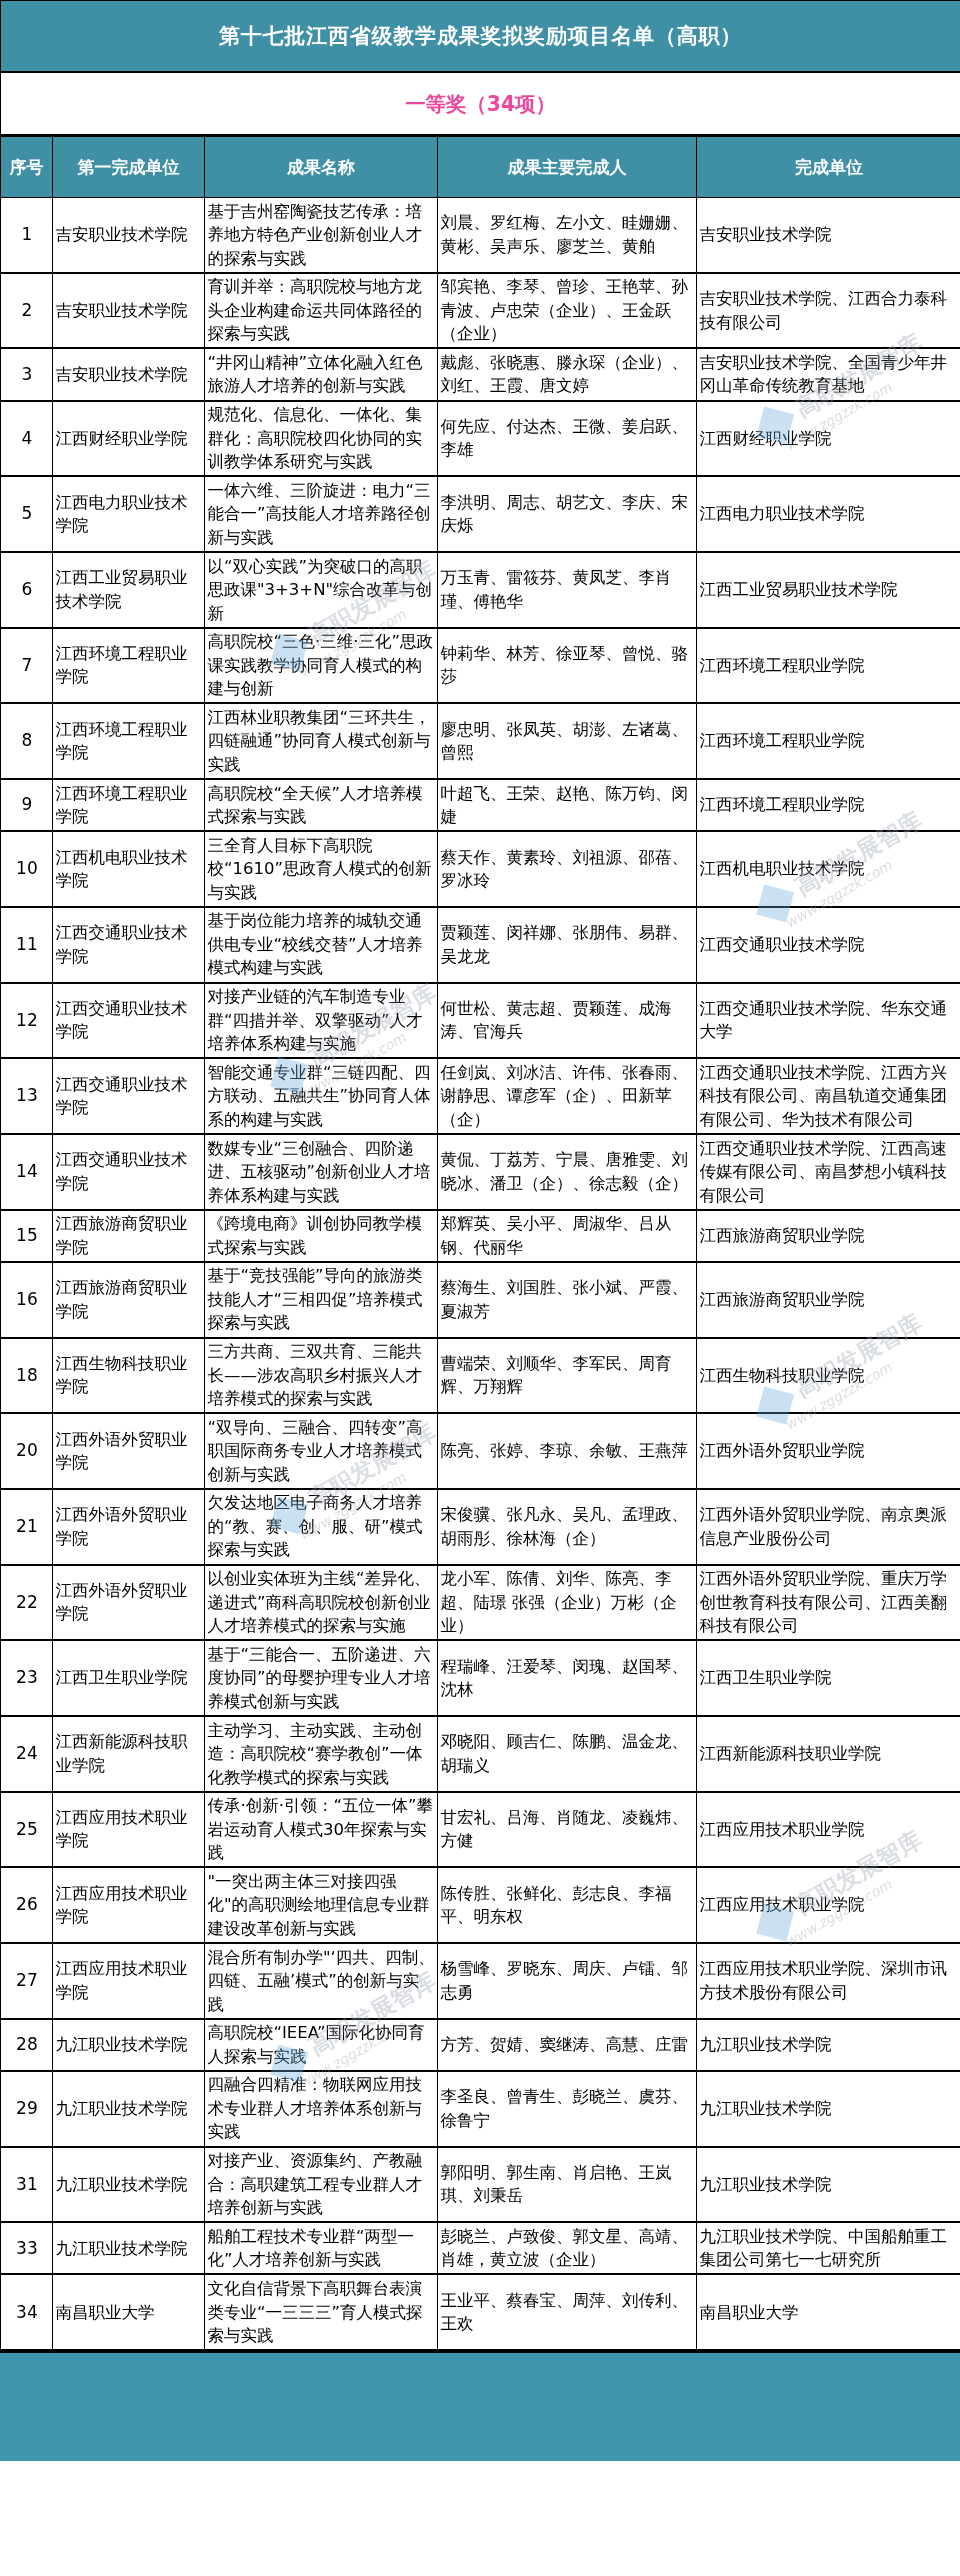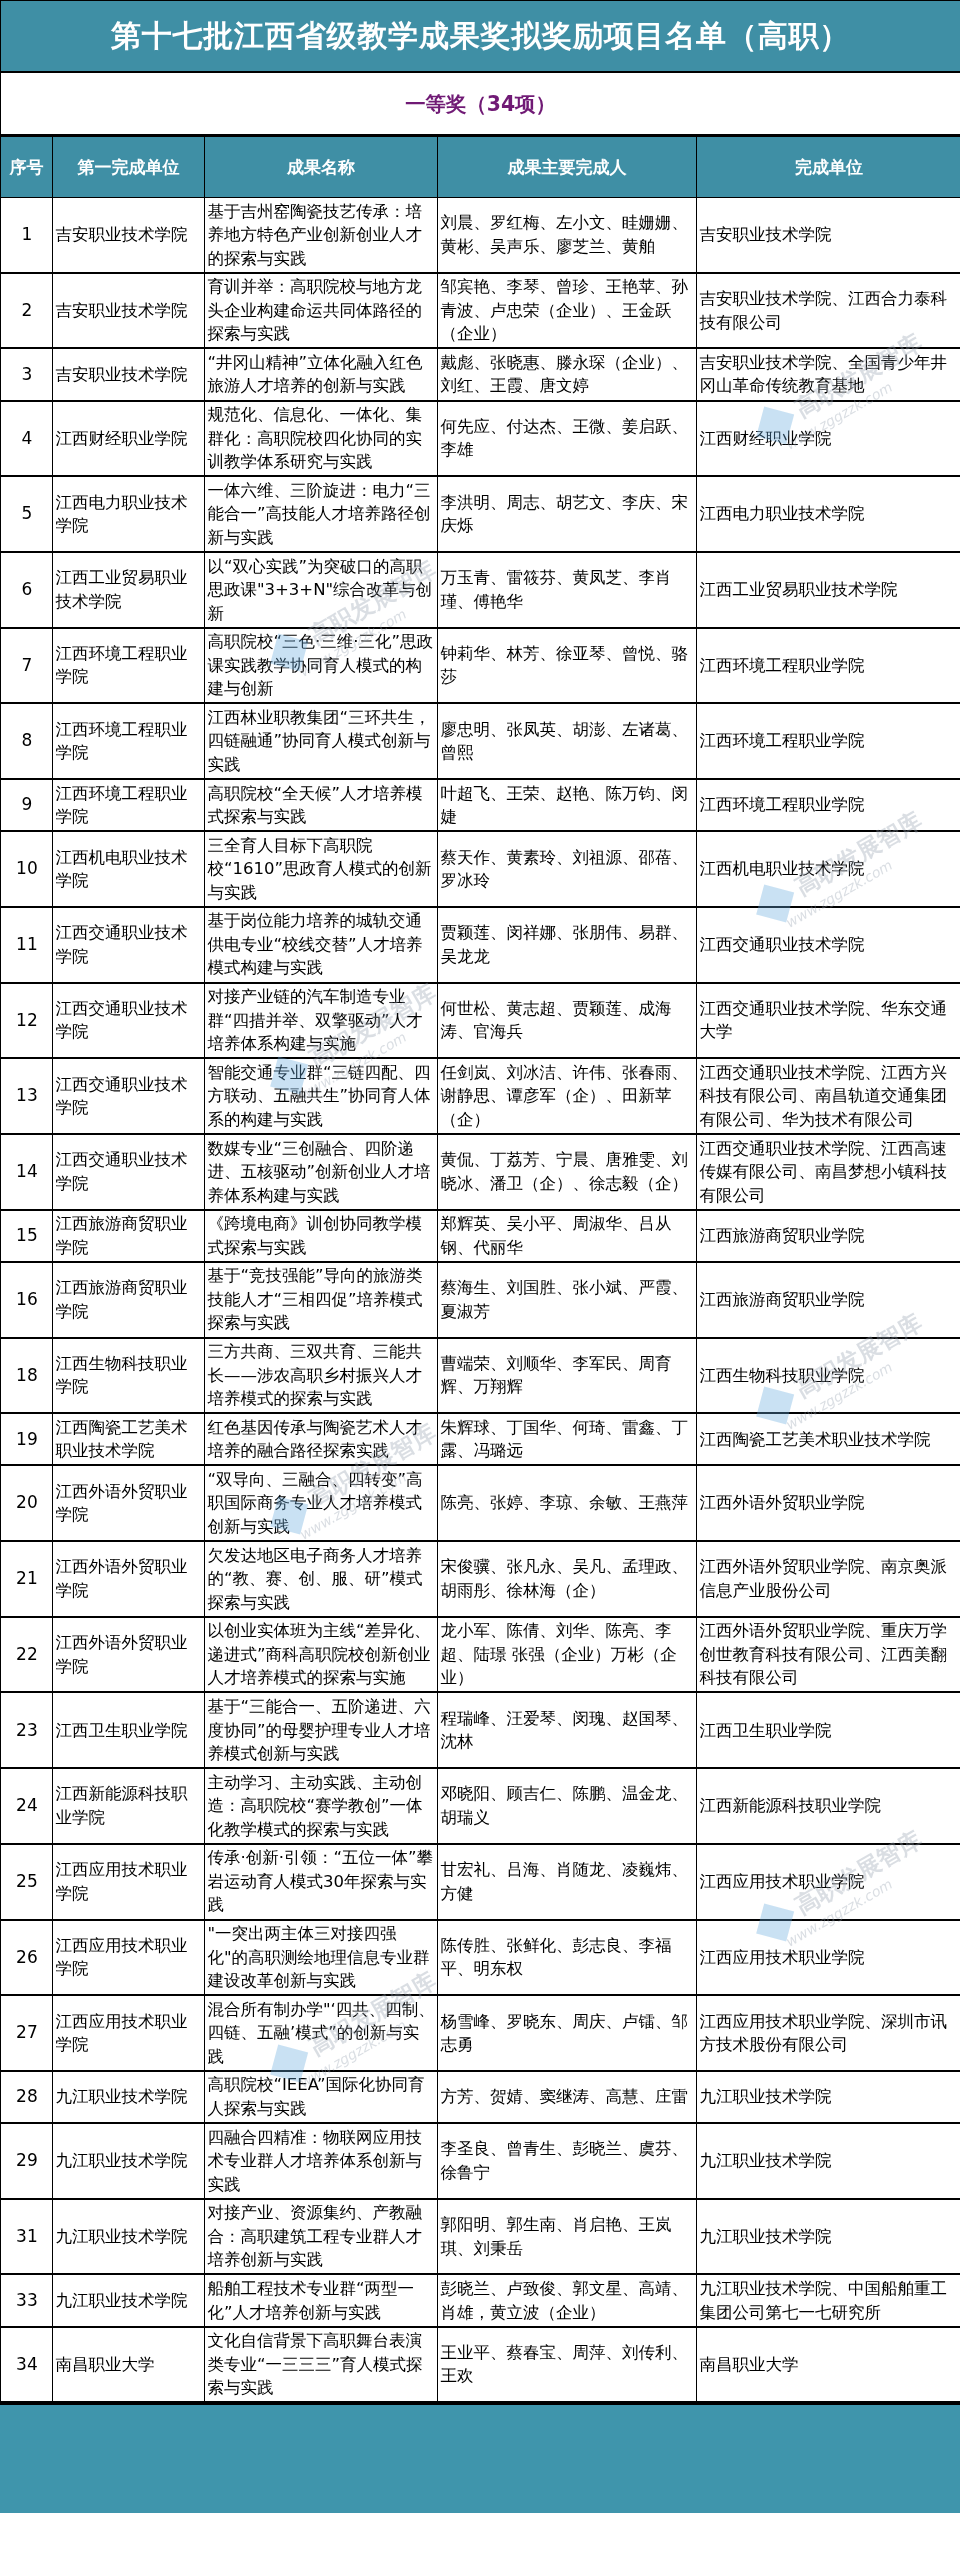--- a/index.html
+++ b/index.html
@@ -1,25 +1,25 @@
 <!DOCTYPE html>
 <html style="font-size:12.5px"><head>
 <meta charset="utf-8">
 <style>
   html, body { margin: 0; padding: 0; background: #ffffff; }
   body { width: 961px; font-family: "DejaVu Sans", "Liberation Sans", sans-serif; color: #000; }
   .sheet { width: 961px; position: relative; overflow: hidden; }
   .title-bar {
     background: #3f8fa5; height: 73px; display: flex; align-items: center; justify-content: center;
-    color: #fff; font-size: 30px; font-weight: bold; border: 1.6px solid #000; border-bottom: 2.4px solid #000; box-sizing: border-box;
+    color: #fff; font-size: 21px; font-weight: bold; border: 1.6px solid #000; border-bottom: 2.4px solid #000; box-sizing: border-box;
     letter-spacing: 0.8px;
   }
   .section-bar {
     height: 63px; display: flex; align-items: center; justify-content: center;
-    color: #701a75; font-size: 20.4px; font-weight: bold; border-left: 1.6px solid #000; border-right: 1.6px solid #000;
+    color: #ec4899; font-size: 20.4px; font-weight: bold; border-left: 1.6px solid #000; border-right: 1.6px solid #000;
     border-bottom: 2.4px solid #000; box-sizing: border-box; background: #fff;
   }
   table { border-collapse: collapse; width: 961px; table-layout: fixed; }
   th, td { border: 1.6px solid #000; box-sizing: border-box; }
   th {
     background: #3f8fa5; color: #ffffff; font-size: 17px; font-weight: bold; height: 61px; text-align: center;
   }
   td { font-size: 16.5px; line-height: 23.5px; padding: 1.6px 1.6px 1.6px 2.4px; vertical-align: middle; }
   td.num { text-align: center; font-size: 17px; }
   tbody tr { border-bottom: 2.4px solid #000; }
@@ -173,27 +173,20 @@
           <td>江西旅游商贸职业学院</td>
         </tr>
         <tr>
           <td class="num">18</td>
           <td>江西生物科技职业学院</td>
           <td>三方共商、三双共育、三能共长——涉农高职乡村振兴人才培养模式的探索与实践</td>
           <td>曹端荣、刘顺华、李军民、周育辉、万翔辉</td>
           <td>江西生物科技职业学院</td>
         </tr>
         <tr>
-          <td class="num">19</td>
-          <td>江西陶瓷工艺美术职业技术学院</td>
-          <td>红色基因传承与陶瓷艺术人才培养的融合路径探索实践</td>
-          <td>朱辉球、丁国华、何琦、雷鑫、丁露、冯璐远</td>
-          <td>江西陶瓷工艺美术职业技术学院</td>
-        </tr>
-        <tr>
           <td class="num">20</td>
           <td>江西外语外贸职业学院</td>
           <td>“双导向、三融合、四转变”高职国际商务专业人才培养模式创新与实践</td>
           <td>陈亮、张婷、李琼、余敏、王燕萍</td>
           <td>江西外语外贸职业学院</td>
         </tr>
         <tr>
           <td class="num">21</td>
           <td>江西外语外贸职业学院</td>
           <td>欠发达地区电子商务人才培养的“教、赛、创、服、研”模式探索与实践</td>

